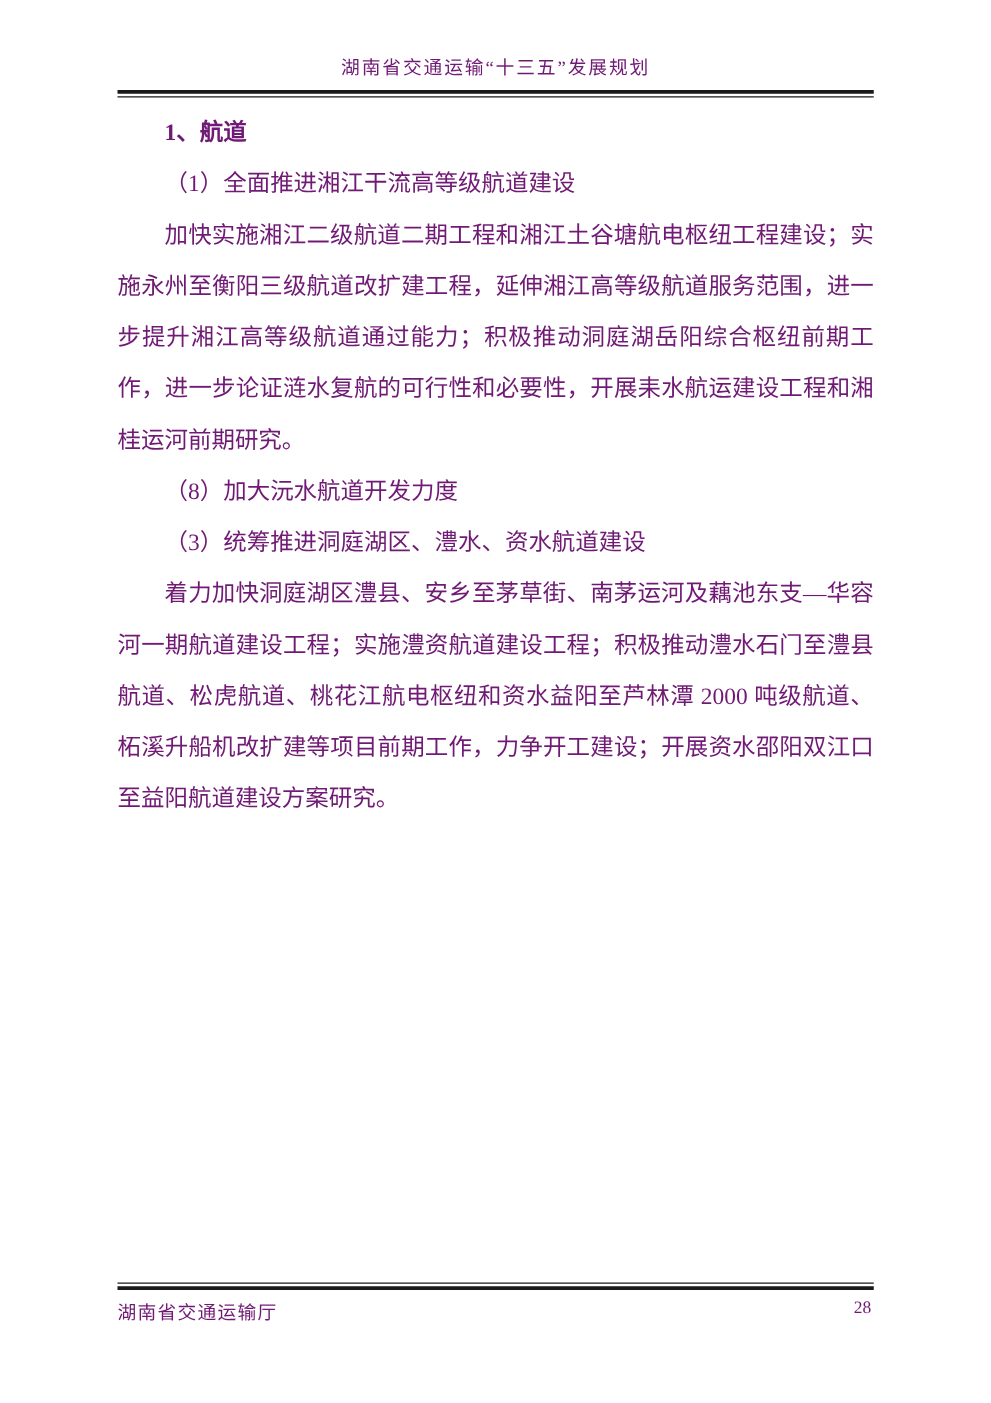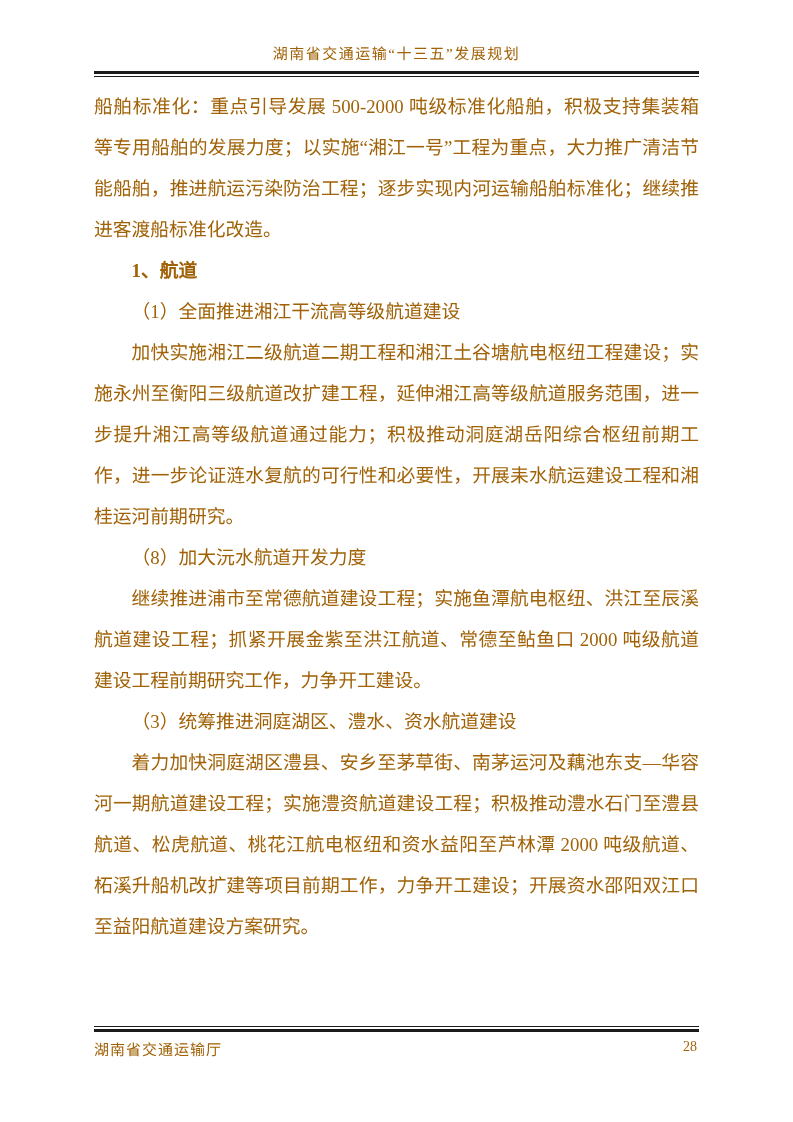--- a/index.html
+++ b/index.html
@@ -6,21 +6,21 @@
     margin: 0;
     padding: 0;
     background: #ffffff;
   }
   .page {
     position: relative;
     width: 793px;
     height: 1122px;
     margin: 0 auto;
     background: #ffffff;
-    color: #a16207;
+    color: #701a75;
     font-family: "Liberation Serif", "DejaVu Serif", serif;
     overflow: hidden;
   }
   
   .running-header {
     position: absolute;
     top: 42px;
     left: 94px;
     right: 94px;
   }
@@ -86,32 +86,30 @@
 <body>
 
 <div class="page">
 
   <div class="running-header">
     <div class="header-title">湖南省交通运输“十三五”发展规划</div>
     <div class="header-rule"></div>
   </div>
 
   <div class="doc-body">
-    <p class="block no-indent">船舶标准化：重点引导发展 500-2000 吨级标准化船舶，积极支持集装箱等专用船舶的发展力度；以实施“湘江一号”工程为重点，大力推广清洁节能船舶，推进航运污染防治工程；逐步实现内河运输船舶标准化；继续推进客渡船标准化改造。</p>
 
 
     <p class="block indent heading single-line">1、航道</p>
 
     <p class="block indent single-line">（1）全面推进湘江干流高等级航道建设</p>
 
     <p class="block indent">加快实施湘江二级航道二期工程和湘江土谷塘航电枢纽工程建设；实施永州至衡阳三级航道改扩建工程，延伸湘江高等级航道服务范围，进一步提升湘江高等级航道通过能力；积极推动洞庭湖岳阳综合枢纽前期工作，进一步论证涟水复航的可行性和必要性，开展耒水航运建设工程和湘桂运河前期研究。</p>
 
     <p class="block indent single-line">（8）加大沅水航道开发力度</p>
 
-    <p class="block indent">继续推进浦市至常德航道建设工程；实施鱼潭航电枢纽、洪江至辰溪航道建设工程；抓紧开展金紫至洪江航道、常德至鲇鱼口 2000 吨级航道建设工程前期研究工作，力争开工建设。</p>
 
     <p class="block indent single-line">（3）统筹推进洞庭湖区、澧水、资水航道建设</p>
 
     <p class="block indent">着力加快洞庭湖区澧县、安乡至茅草街、南茅运河及藕池东支—华容河一期航道建设工程；实施澧资航道建设工程；积极推动澧水石门至澧县航道、松虎航道、桃花江航电枢纽和资水益阳至芦林潭 2000 吨级航道、柘溪升船机改扩建等项目前期工作，力争开工建设；开展资水邵阳双江口至益阳航道建设方案研究。</p>
 
   </div>
 
   <div class="running-footer">
     <div class="footer-rule"></div>
     <div class="footer-row">

